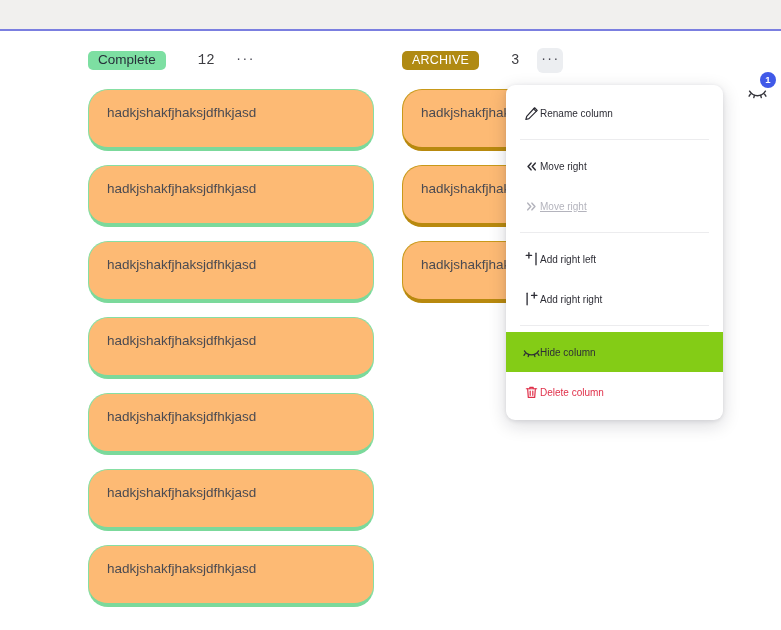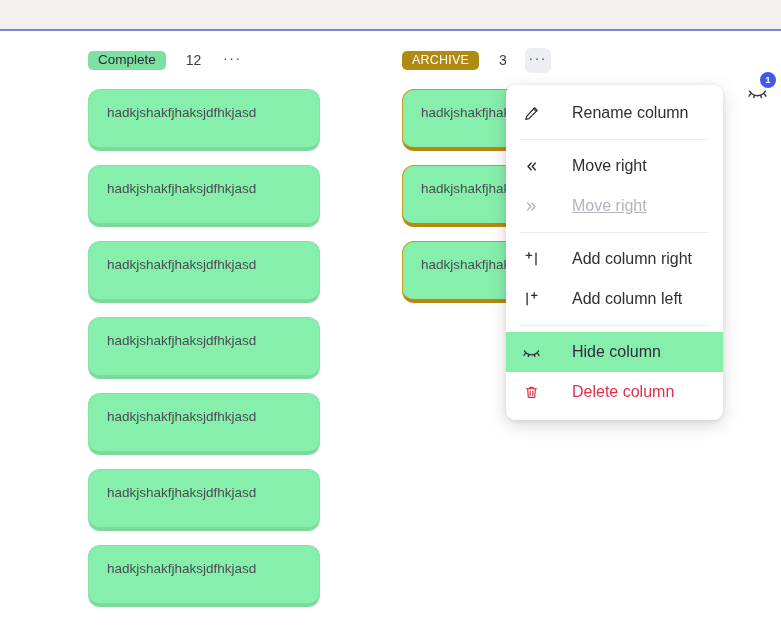--- a/index.html
+++ b/index.html
@@ -68,23 +68,24 @@
   }
   .badge-archive {
     background: #b08a13;
     color: #ffffff;
     font-weight: normal;
     font-size: 12.5px;
     letter-spacing: .2px;
   }
 
   .col-count {
-    margin-left: 20px;
+    margin-left: 32px;
     font-size: 14px;
     color: #3d3d42;
+    font-family: Liberation Mono, monospace;
   }
 
   .dots-btn {
     margin-left: 18px;
     width: 26px; height: 25px;
     border-radius: 6px;
     background: transparent;
     border: 0;
     display: inline-flex;
     align-items: center;
@@ -94,24 +95,24 @@
     font-size: 14px;
     letter-spacing: 1.5px;
     padding-bottom: 5px;
     font-family: "Liberation Sans", sans-serif;
   }
   .dots-btn.is-active { background: #eceef1; }
 
   
   .card {
     position: relative;
-    width: 232px;
+    width: 286px;
     height: 62px;
-    background: #86efac;
-    border-radius: 12px;
+    background: #fdba74;
+    border-radius: 20px;
     display: flex;
     align-items: flex-start;
     margin-bottom: 14px;
     cursor: pointer;
   }
   .card-text {
     padding: 15px 0 0 18px;
     font-size: 13.5px;
     color: #4b4b52;
     white-space: nowrap;
@@ -170,27 +171,27 @@
     box-shadow: 0 5px 18px rgba(16,20,40,.16), 0 1px 4px rgba(16,20,40,.10);
     padding: 8px 0 8px 0;
     z-index: 30;
     overflow: hidden;
   }
   .menu-item {
     display: flex;
     align-items: center;
     height: 40px;
     padding: 0 16px 0 17px;
-    gap: 32px;
-    font-size: 16px;
+    gap: 0;
+    font-size: 10px;
     color: #2e2e36;
     cursor: pointer;
     background: transparent;
   }
-  .menu-item.is-hover { background: #86efac; text-align: center; }
+  .menu-item.is-hover { background: #84cc16; text-align: center; }
   .menu-item.is-disabled { color: #b4b4bd; cursor: default; text-decoration: underline; }
   .menu-item.is-danger { color: #e0304a; }
   .menu-icon {
     width: 17px;
     flex: 0 0 17px;
     display: inline-flex;
     align-items: center;
     justify-content: center;
     color: inherit;
   }
@@ -318,32 +319,32 @@
   <div class="menu-sep"></div>
 
   <div class="menu-item">
     <span class="menu-icon">
       <svg width="16" height="16" viewBox="0 0 18 18" fill="none" stroke="currentColor" stroke-width="1.5" stroke-linecap="round">
         <path d="M2.5 5h6"></path>
         <path d="M5.5 2v6"></path>
         <path d="M13.5 2.5v13"></path>
       </svg>
     </span>
-    <span class="menu-label">Add column right</span>
+    <span class="menu-label">Add right left</span>
   </div>
 
   <div class="menu-item">
     <span class="menu-icon">
       <svg width="16" height="16" viewBox="0 0 18 18" fill="none" stroke="currentColor" stroke-width="1.5" stroke-linecap="round">
         <path d="M3.5 2.5v13"></path>
         <path d="M8.5 5h6"></path>
         <path d="M11.5 2v6"></path>
       </svg>
     </span>
-    <span class="menu-label">Add column left</span>
+    <span class="menu-label">Add right right</span>
   </div>
   <div class="menu-sep"></div>
 
   <div class="menu-item is-hover">
     <span class="menu-icon">
       <svg width="17" height="13" viewBox="0 0 19 14" fill="none" stroke="currentColor" stroke-width="1.4" stroke-linecap="round">
         <path d="M1.6 5.2C3.4 8.1 6.2 9.7 9.5 9.7S15.6 8.1 17.4 5.2"></path>
         <path d="M2.4 8.2 1.1 10.2"></path>
         <path d="M6.4 9.5 5.8 11.6"></path>
         <path d="M12.7 9.5 13.3 11.6"></path>

